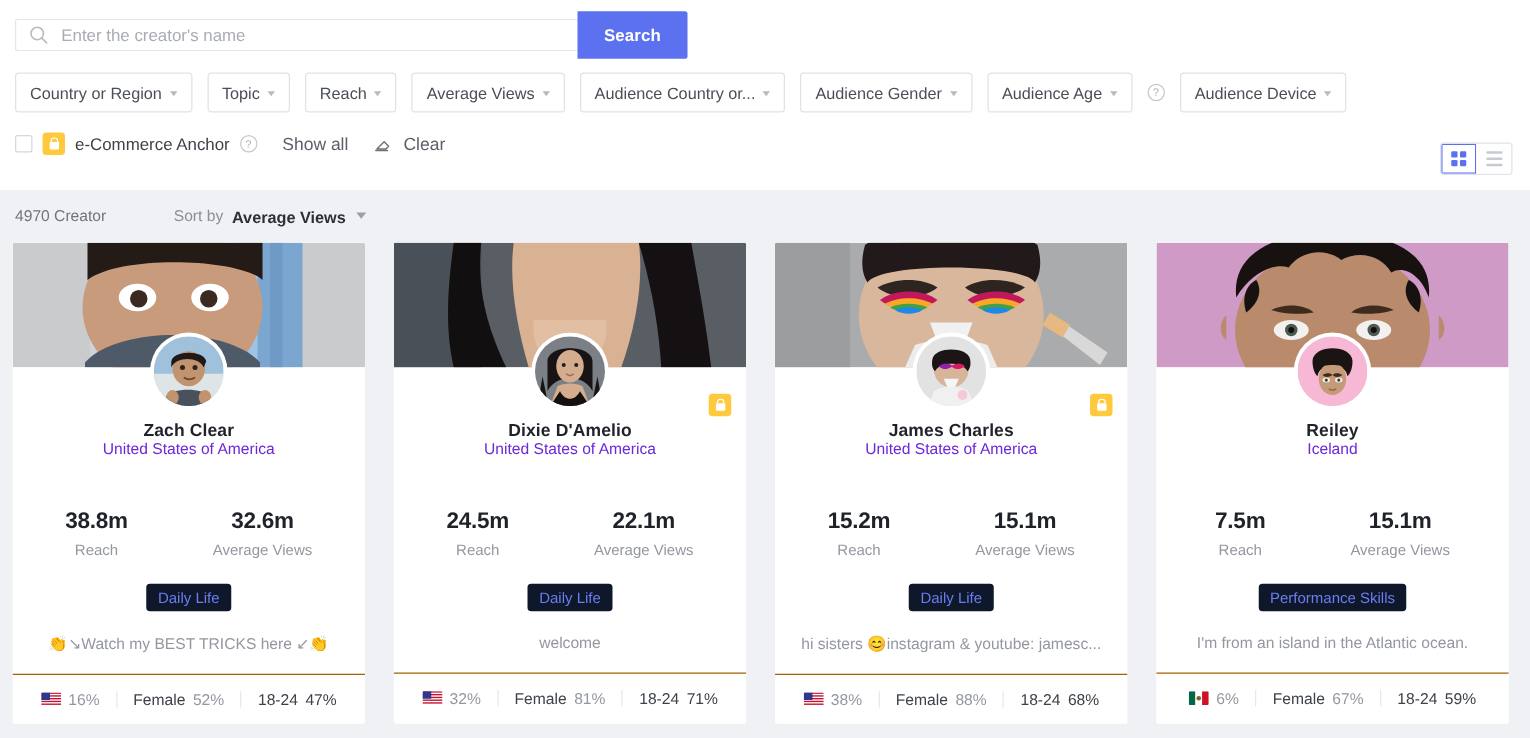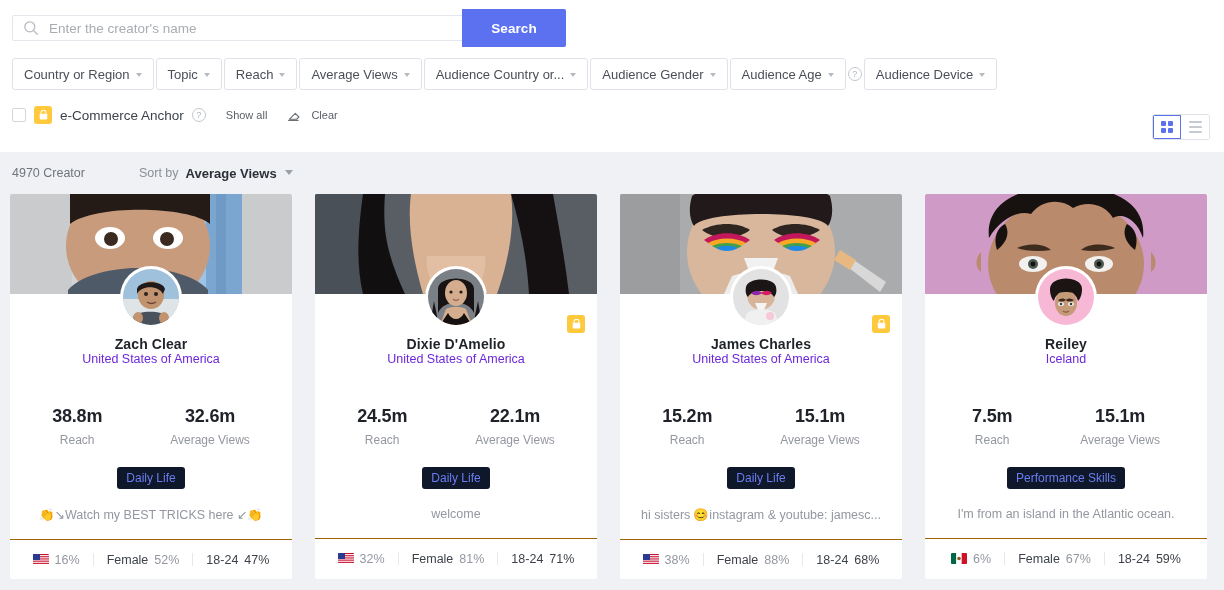--- a/index.html
+++ b/index.html
@@ -41,37 +41,37 @@
   .search-input {
     border: none; outline: none;
     font-size: 13.5px;
     color: #1f2329;
     width: 100%;
     font-family: "Liberation Sans", sans-serif;
     background: transparent;
   }
   .search-input::placeholder { color: #a8acb3; }
   .search-btn {
-    width: 104px; height: 38px;
+    width: 88px; height: 38px;
     background: #5b71f0;
     color: #fff;
     border: none;
     font-size: 13.5px;
     font-weight: 700;
     cursor: pointer;
     border-radius: 0 2px 2px 0;
     font-family: "Liberation Sans", sans-serif;
     letter-spacing: .1px;
   }
 
   
   .filter-row {
     display: flex;
     align-items: center;
-    gap: 2px;
+    gap: 12px;
     margin-top: 20px;
     height: 32px;
   }
   .chip {
     display: inline-flex;
     align-items: center;
     gap: 6px;
     height: 32px;
     padding: 0 11px;
     border: 1px solid #dfe2e8;
@@ -117,21 +117,21 @@
     flex: 0 0 14px;
   }
   .bag-badge {
     width: 18px; height: 18px;
     background: #ffc93d;
     border-radius: 3px;
     display: flex; align-items: center; justify-content: center;
     flex: 0 0 18px;
   }
   .anchor-label { font-size: 13.5px; color: #3d4249; }
-  .link-text { font-size: 11px; color: #5a5f67; cursor: pointer; }
+  .link-text { font-size: 14px; color: #5a5f67; cursor: pointer; }
   .gap-l { margin-left: 12px; }
   .eraser-icon { width: 16px; height: 16px; flex: 0 0 16px; }
 
   
   .view-toggle {
     position: absolute;
     right: 14px;
     top: 114px;
     display: flex;
     border: 1px solid #dfe2e8;

